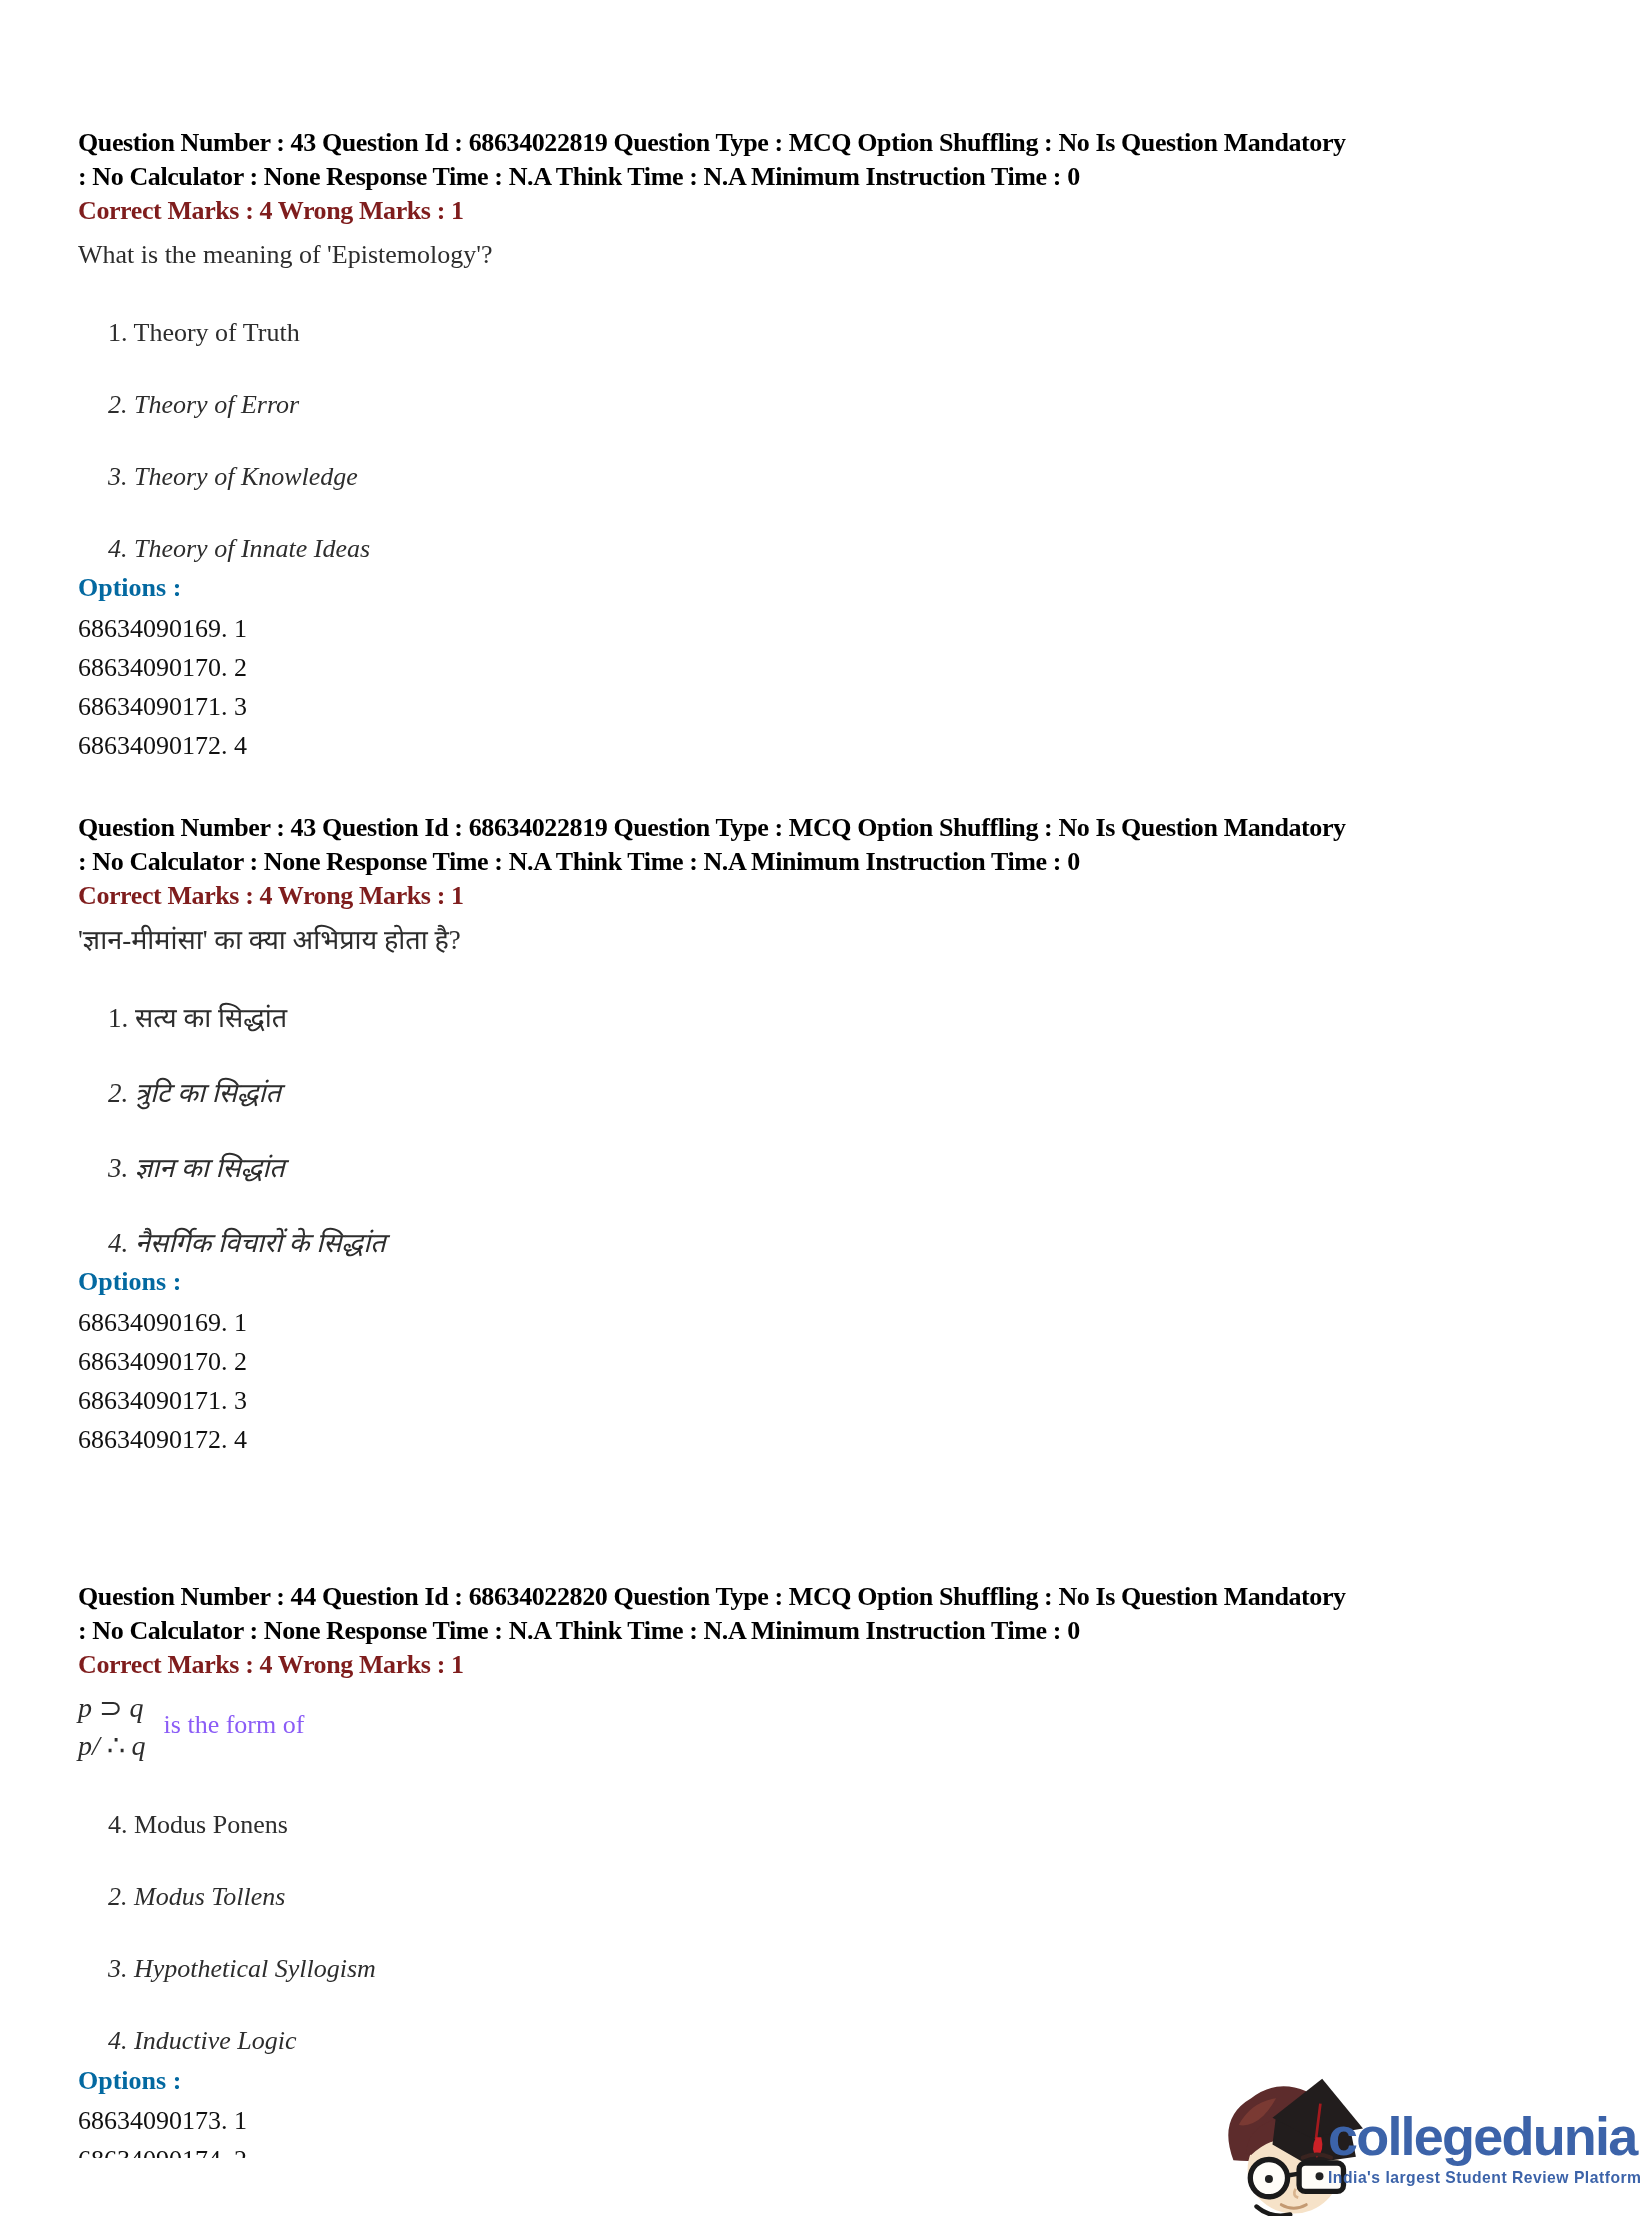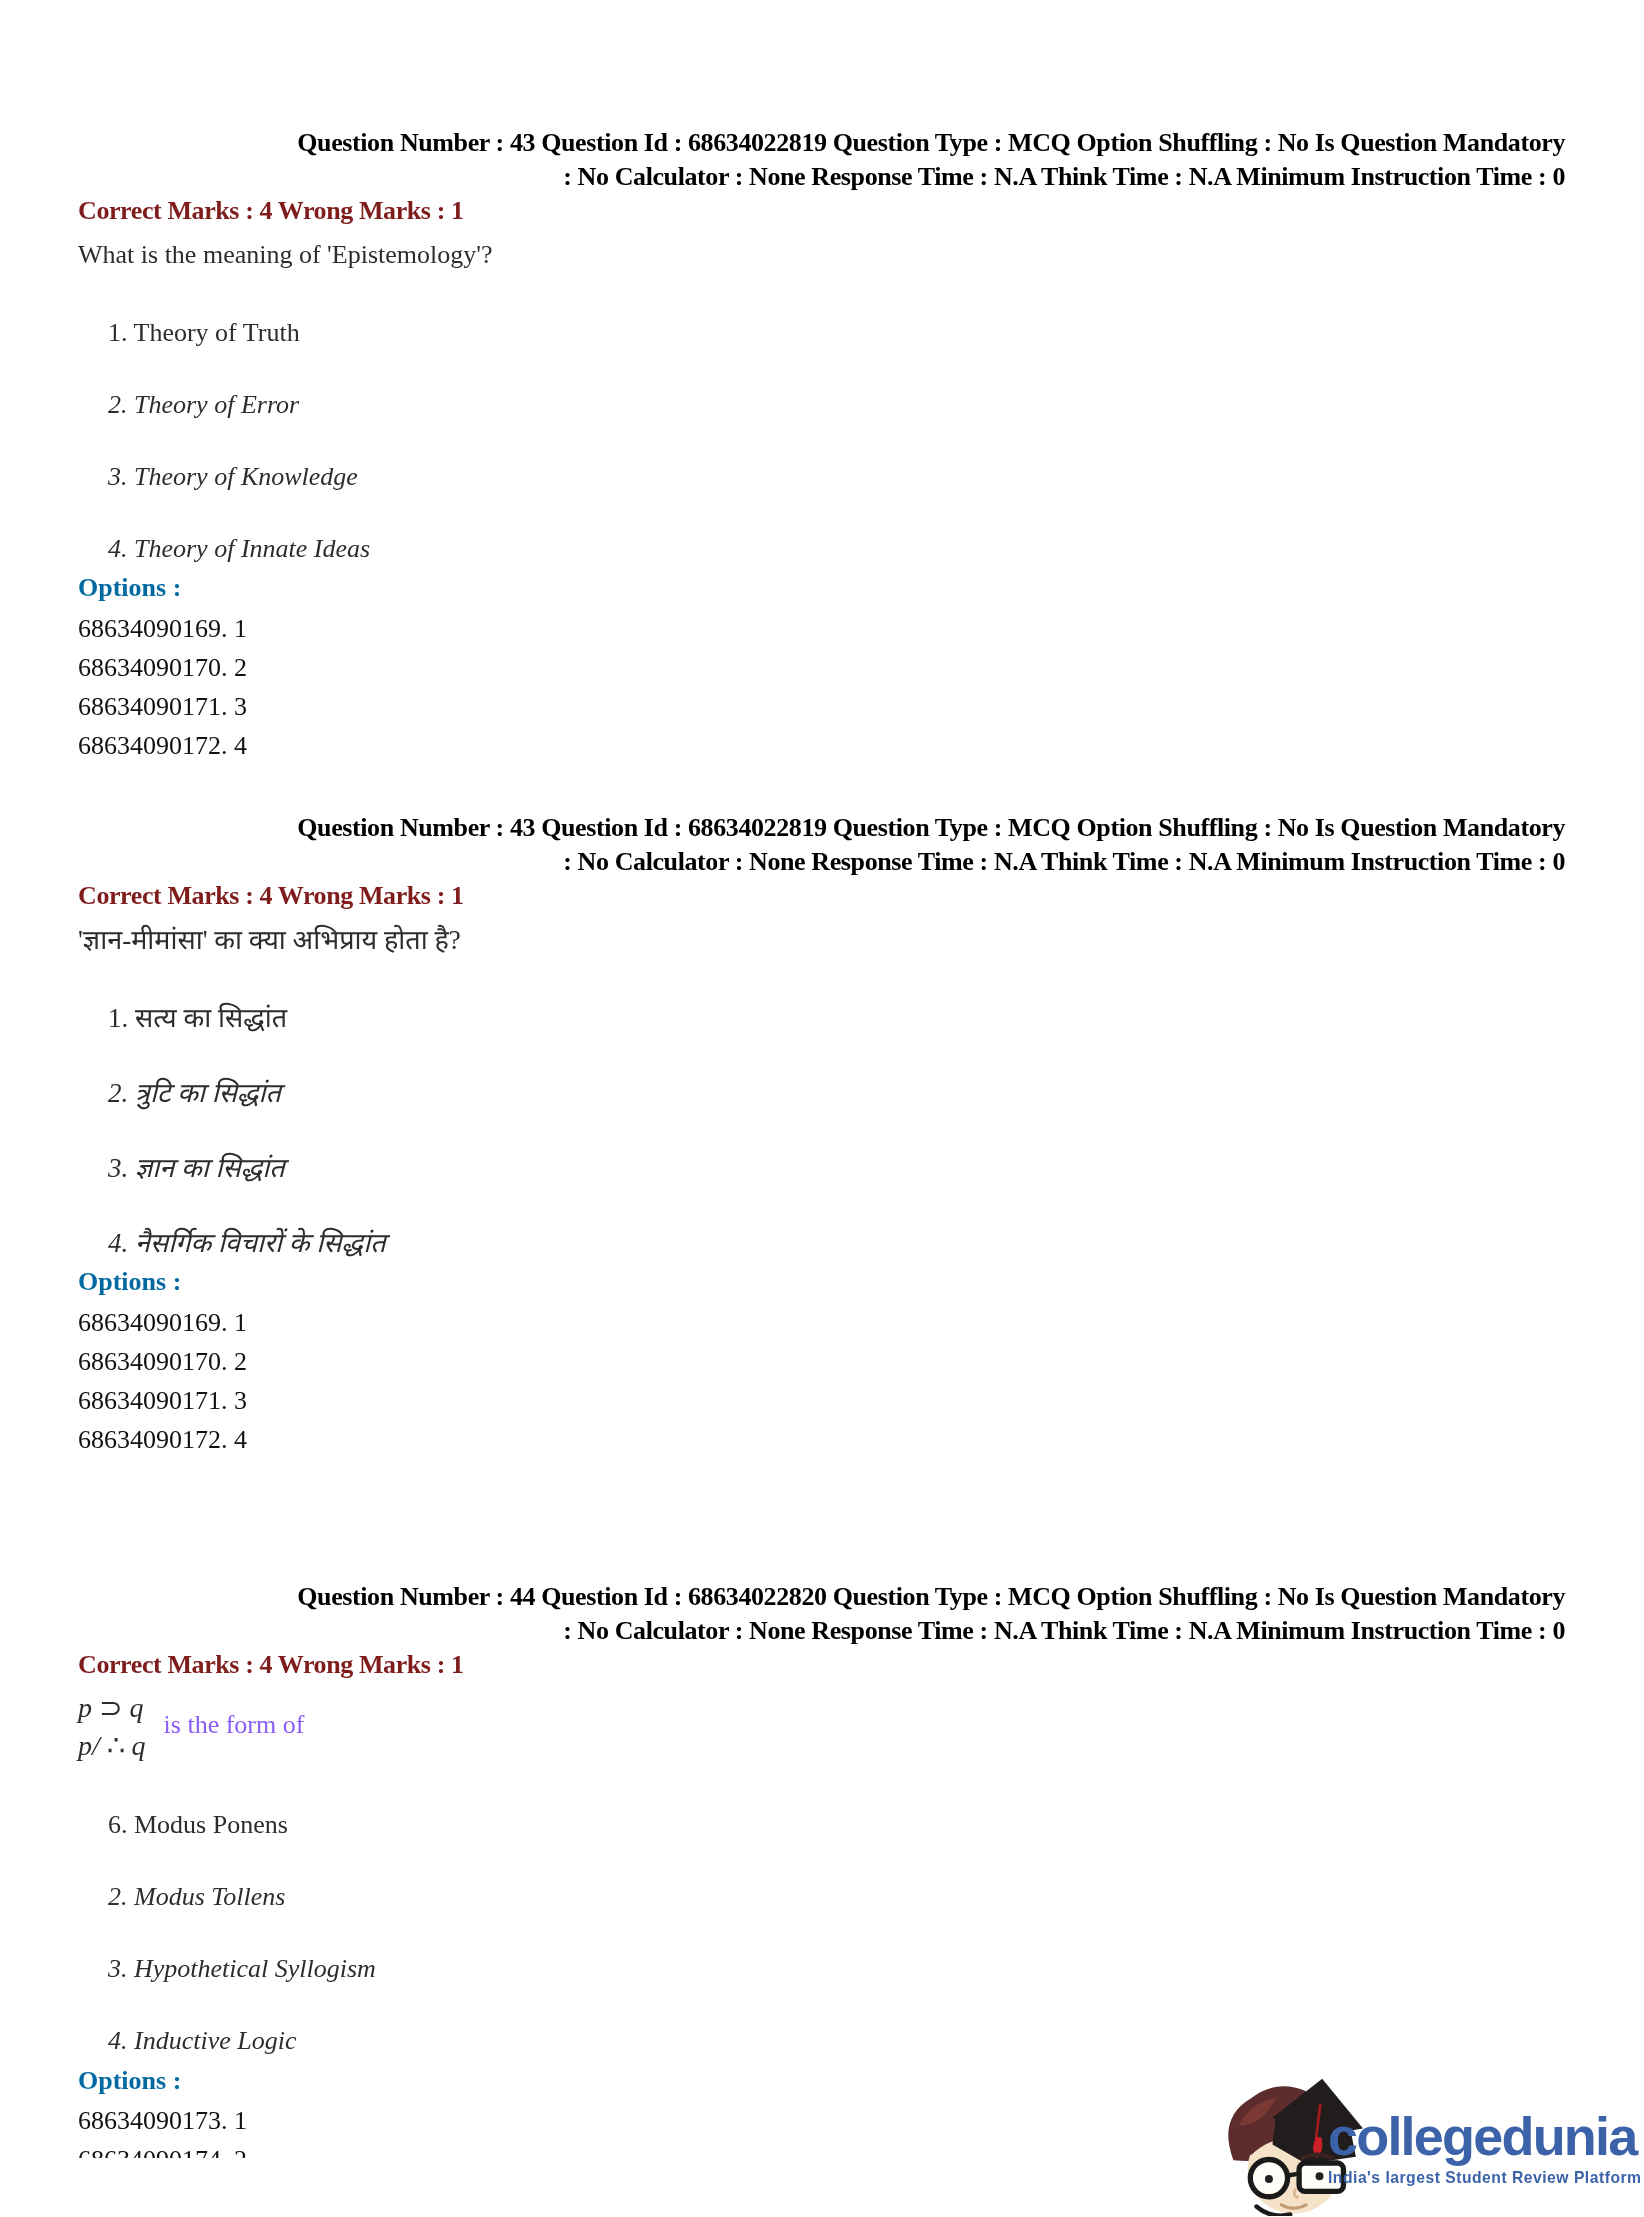--- a/index.html
+++ b/index.html
@@ -17,21 +17,20 @@
   .qb-2 { top:811px; }
   .qb-3 { top:1580px; }
 
   .hdr-line {
     font-weight:bold;
     font-size:26px;
     line-height:34px;
     white-space:nowrap;
     letter-spacing:-0.4px;
     color:#000;
-    text-align:right;
   }
   .marks-line {
     font-weight:bold;
     font-size:26px;
     line-height:34px;
     letter-spacing:-0.4px;
     color:#7f1d1d;
   }
   .q-text {
     margin-top:9px;
@@ -166,21 +165,21 @@
     <div class="hdr-line">: No Calculator : None Response Time : N.A Think Time : N.A Minimum Instruction Time : 0</div>
     <div class="marks-line">Correct Marks : 4 Wrong Marks : 1</div>
     <div class="formula-row">
       <div class="formula-stack">
         <div>p ⊃ q</div>
         <div>p/ ∴ q</div>
       </div>
       <div class="formula-suffix">is the form of</div>
     </div>
     <div class="choices">
-      <div class="choice">6. Modus Ponens</div>
+      <div class="choice">4. Modus Ponens</div>
       <div class="choice">2. Modus Tollens</div>
       <div class="choice">3. Hypothetical Syllogism</div>
       <div class="choice">4. Inductive Logic</div>
     </div>
     <div class="options-label">Options :</div>
     <div class="option-ids">
       <div class="option-id">68634090173. 1</div>
       <div class="id-clip">
         <div class="option-id">68634090174. 2</div>
       </div>

